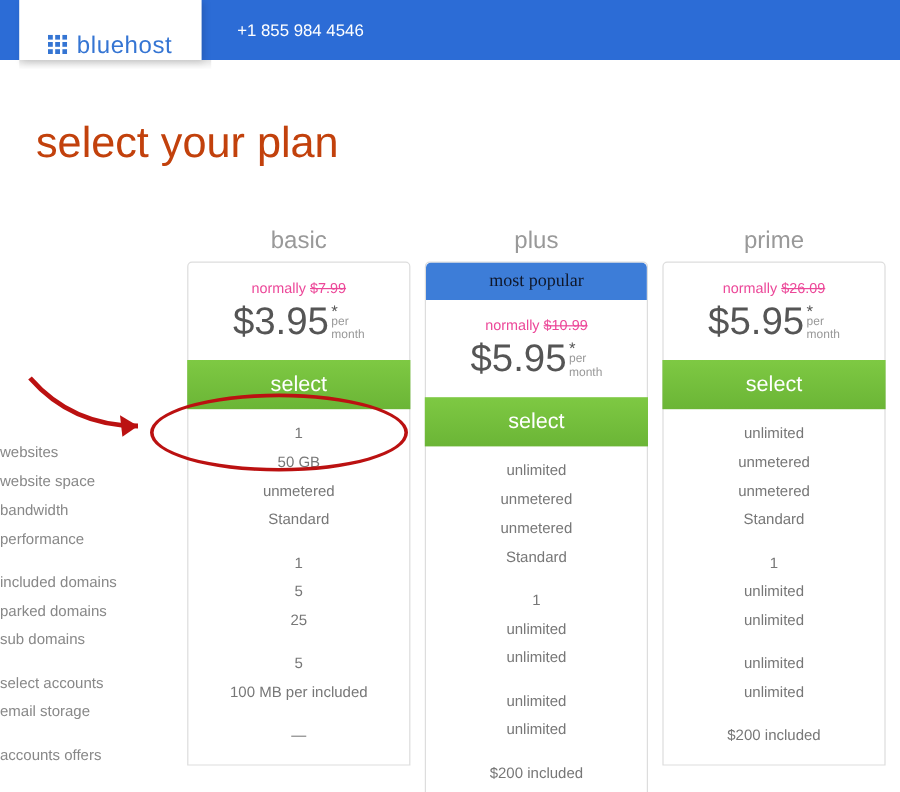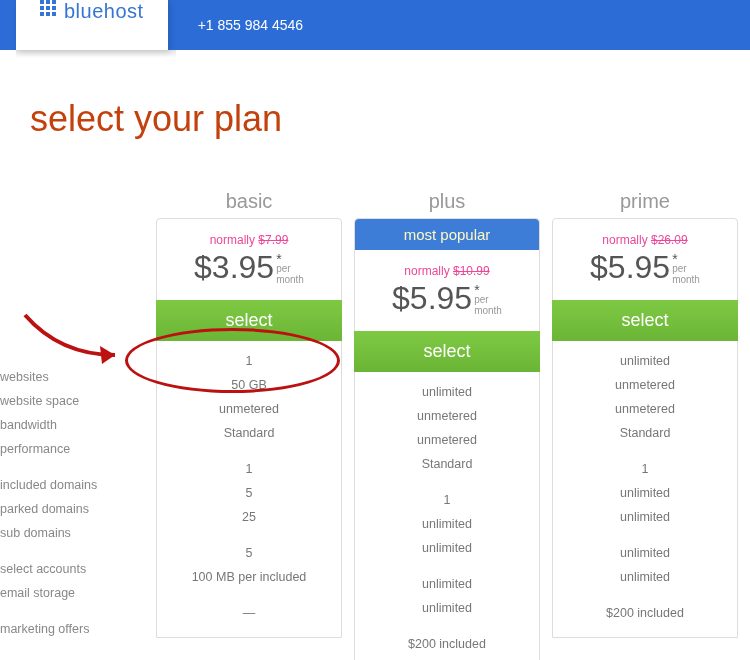--- a/index.html
+++ b/index.html
@@ -1,31 +1,31 @@
 <!DOCTYPE html>
 <html><head>
 <meta charset="utf-8">
 <style>
 * { margin: 0; padding: 0; box-sizing: border-box; }
 body { font-family: "Helvetica Neue", Arial, sans-serif; background: #fff; width: 750px; color: #666; }
 .header { background: #2c6cd6; height: 50px; display: flex; align-items: center; }
-.logo-box { background: #fff; height: 50px; padding: 0 24px; display: flex; align-items: flex-start; gap: 8px; margin-left: 16px; box-shadow: 2px 2px 6px rgba(0,0,0,0.15); }
+.logo-box { background: #fff; height: 50px; padding: 0 24px; display: flex; align-items: flex-end; gap: 8px; margin-left: 16px; box-shadow: 2px 2px 6px rgba(0,0,0,0.15); }
 .logo-icon { color: #3575d3; font-size: 16px; }
 .logo-text { color: #3575d3; font-size: 20px; font-weight: 400; letter-spacing: 0.5px; }
 .phone { color: #fff; margin-left: 30px; font-size: 14px; }
 .shadow-bar { height: 8px; background: linear-gradient(to bottom, rgba(0,0,0,0.1), transparent); margin-left: 16px; width: 160px; }
 .title { color: #c2410c; font-size: 36px; font-weight: 300; margin: 40px 0 50px 30px; }
 .plans-wrap { display: flex; padding-left: 0; }
 .labels-col { width: 150px; padding-top: 175px; }
 .label-group { margin-bottom: 12px; }
 .label-row { text-align: left; padding: 5px 14px 5px 0; font-size: 12.5px; color: #888; font-weight: 300; }
 .plan-col { width: 186px; margin: 0 6px; }
 .plan-name { text-align: center; font-size: 20px; color: #999; font-weight: 300; margin-bottom: 0; height: 28px; }
 .card { border: 1px solid #ddd; border-radius: 4px 4px 0 0; overflow: visible; }
-.badge { background: #3d7dd8; color: #fef9c3; text-align: center; padding: 7px 0; font-size: 15px; font-weight: 300; border-radius: 4px 4px 0 0; }
+.badge { background: #3d7dd8; color: #0f172a; text-align: center; padding: 7px 0; font-size: 15px; font-weight: 300; border-radius: 4px 4px 0 0; font-family: Liberation Serif, serif; }
 .price-box { padding: 14px 10px 14px; text-align: center; }
 .normally { font-size: 12px; color: #ec4899; }
 .normally .strike { text-decoration: line-through; }
 .price-line { display: flex; align-items: flex-start; justify-content: center; gap: 2px; margin-top: 2px; }
 .price { color: #555; font-size: 32px; font-weight: 400; }
 .price-suffix { display: flex; flex-direction: column; align-items: flex-start; font-size: 10px; color: #999; line-height: 1.1; margin-top: 6px; }
 .price-suffix .star { color: #555; font-size: 14px; line-height: 0.6; }
 .select-btn { background: linear-gradient(to bottom, #7ec943, #6bb536); color: #fff; text-align: center; padding: 10px 17px; font-size: 18px; font-weight: 300; cursor: pointer; margin: 0 -1px; border: none; width: calc(100% + 2px); }
 .features { padding-top: 8px; }
 .feat-group { margin-bottom: 12px; }
@@ -78,21 +78,21 @@
     <div class="label-group">
       <div class="label-row">included domains</div>
       <div class="label-row">parked domains</div>
       <div class="label-row">sub domains</div>
     </div>
     <div class="label-group">
       <div class="label-row">select accounts</div>
       <div class="label-row">email storage</div>
     </div>
     <div class="label-group">
-      <div class="label-row">marketing offers</div>
+      <div class="label-row">accounts offers</div>
     </div>
   </div>
 
   <div class="plan-col">
     <div class="plan-name">basic</div>
     <div class="card">
       <div class="price-box">
         <div class="normally">
           <span>normally</span>
           <span class="strike">$7.99</span>

